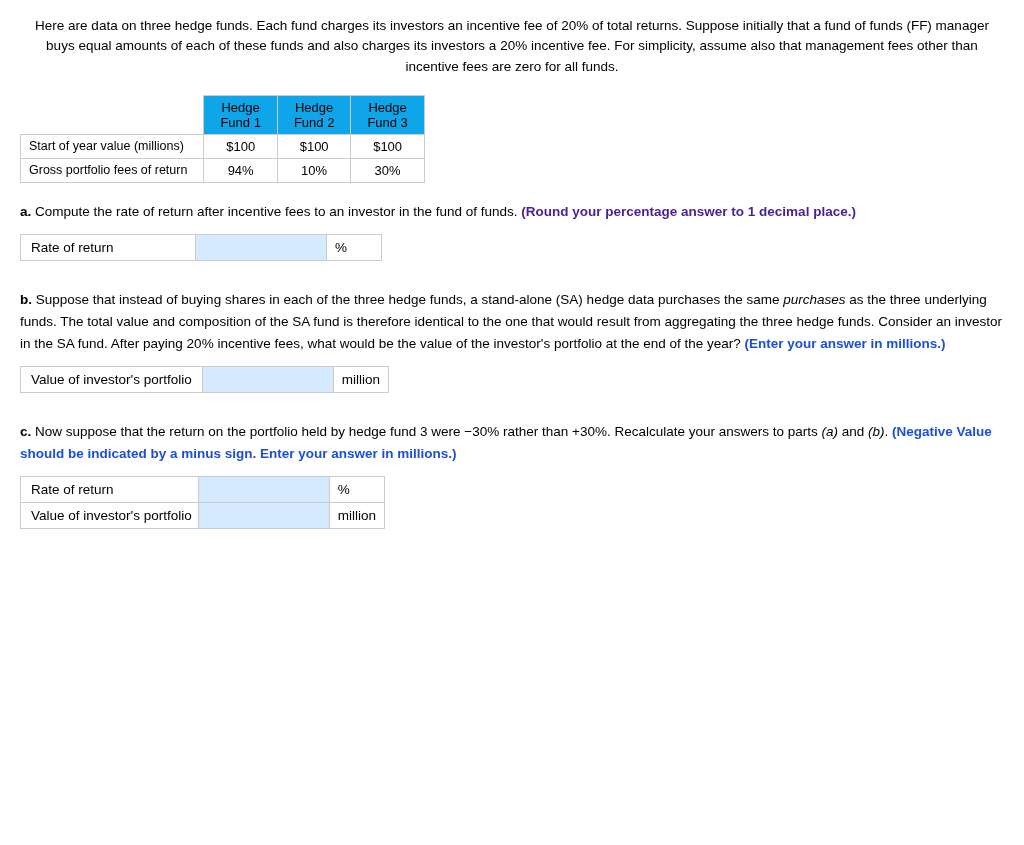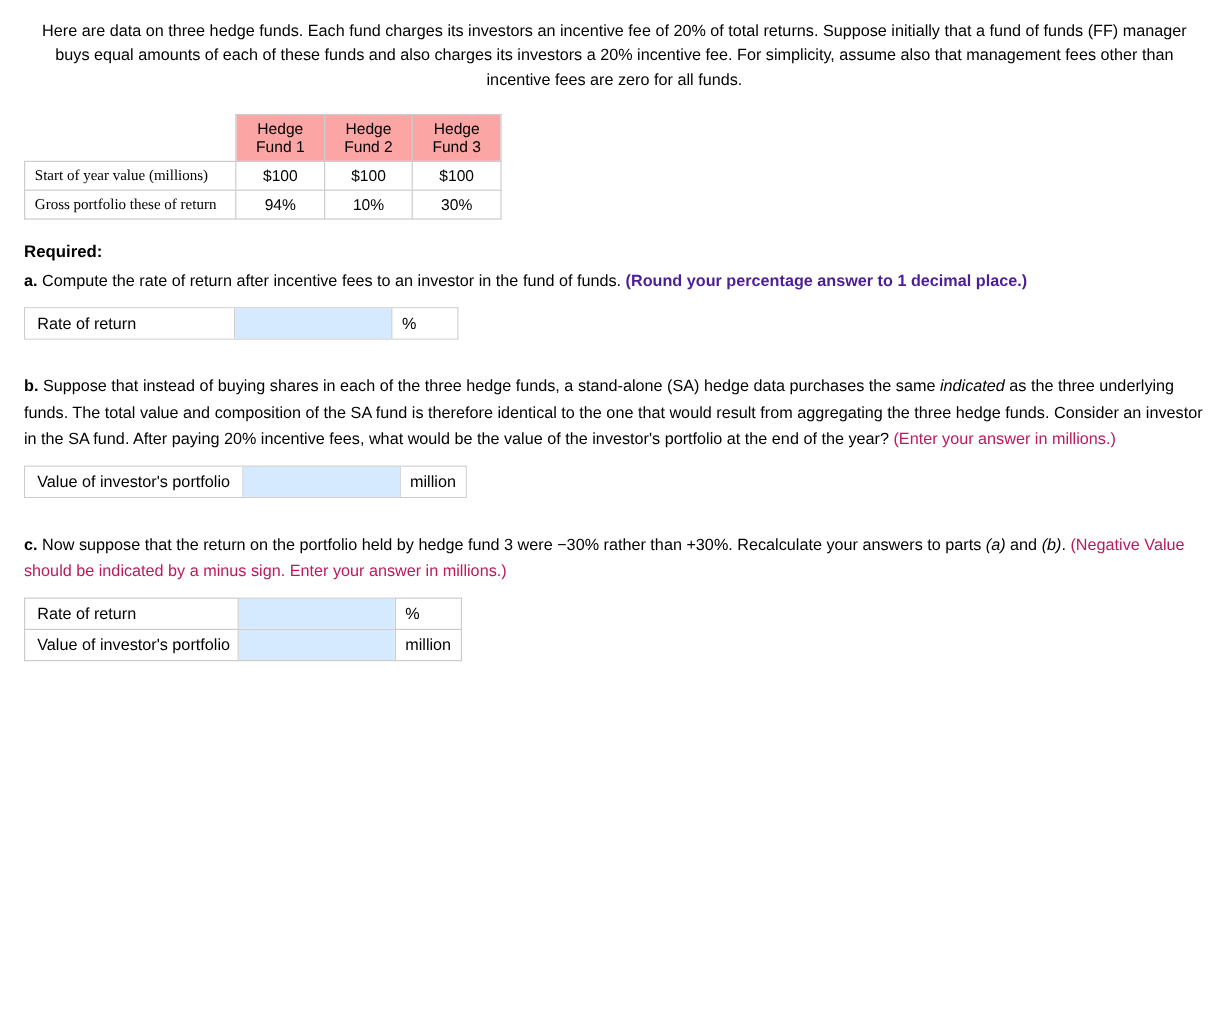--- a/index.html
+++ b/index.html
@@ -24,26 +24,26 @@
       font-size: 13px;
     }
     .data-table th, .data-table td {
       border: 1px solid #ccc;
       padding: 4px 16px;
       text-align: center;
       vertical-align: middle;
     }
     .data-table td.label-cell {
       text-align: left;
-      font-family: Liberation Serif, serif;
+      font-family: Liberation Sans, sans-serif;
       font-size: 12.5px;
       padding-left: 8px;
     }
     .data-table th {
-      background: #fca5a5;
+      background: #0ea5e9;
       font-weight: normal;
       font-size: 13px;
     }
     .data-table .no-border {
       border: none;
       background: none;
     }
     
     .section {
       margin-bottom: 24px;
@@ -55,22 +55,22 @@
     }
     .part-label {
       font-weight: bold;
       display: inline;
     }
     .bold-orange {
       font-weight: bold;
       color: #4c1d95;
     }
     .bold-blue {
-      font-weight: normal;
-      color: #be185d;
+      font-weight: bold;
+      color: #1d4ed8;
     }
     
     .answer-row {
       display: flex;
       align-items: center;
       margin-top: 12px;
       border: 1px solid #ccc;
       width: fit-content;
       min-width: 340px;
     }
@@ -159,49 +159,48 @@
     </tr>
   </thead>
   <tbody>
     <tr>
       <td class="label-cell">Start of year value (millions)</td>
       <td>$100</td>
       <td>$100</td>
       <td>$100</td>
     </tr>
     <tr>
-      <td class="label-cell">Gross portfolio these of return</td>
+      <td class="label-cell">Gross portfolio fees of return</td>
       <td>94%</td>
       <td>10%</td>
       <td>30%</td>
     </tr>
   </tbody>
 </table>
 
 <div class="section">
-  <div class="required-label">Required:</div>
 
   <div class="part-block">
     <div class="part-intro">
       <span class="part-label">a. </span>
       <span>Compute the rate of return after incentive fees to an investor in the fund of funds. </span>
       <span class="bold-orange">(Round your percentage answer to 1 decimal place.)</span>
     </div>
     <div class="answer-row">
       <div class="row-label">Rate of return</div>
       <input type="text" value="" aria-label="Rate of return" style="">
       <div class="unit-label">%</div>
     </div>
   </div>
 
   <div class="part-block">
     <div class="part-intro">
       <span class="part-label">b. </span>
       <span>Suppose that instead of buying shares in each of the three hedge funds, a stand-alone (SA) hedge data purchases the same </span>
-      <span class="italic">indicated</span>
+      <span class="italic">purchases</span>
       <span> as the three underlying funds. The total value and composition of the SA fund is therefore identical to the one that would result from aggregating the three hedge funds. Consider an investor in the SA fund. After paying 20% incentive fees, what would be the value of the investor's portfolio at the end of the year? </span>
       <span class="bold-blue">(Enter your answer in millions.)</span>
     </div>
     <div class="answer-row">
       <div class="row-label">Value of investor's portfolio</div>
       <input type="text" value="" aria-label="Value of investor's portfolio" style="">
       <div class="unit-label">million</div>
     </div>
   </div>
 

